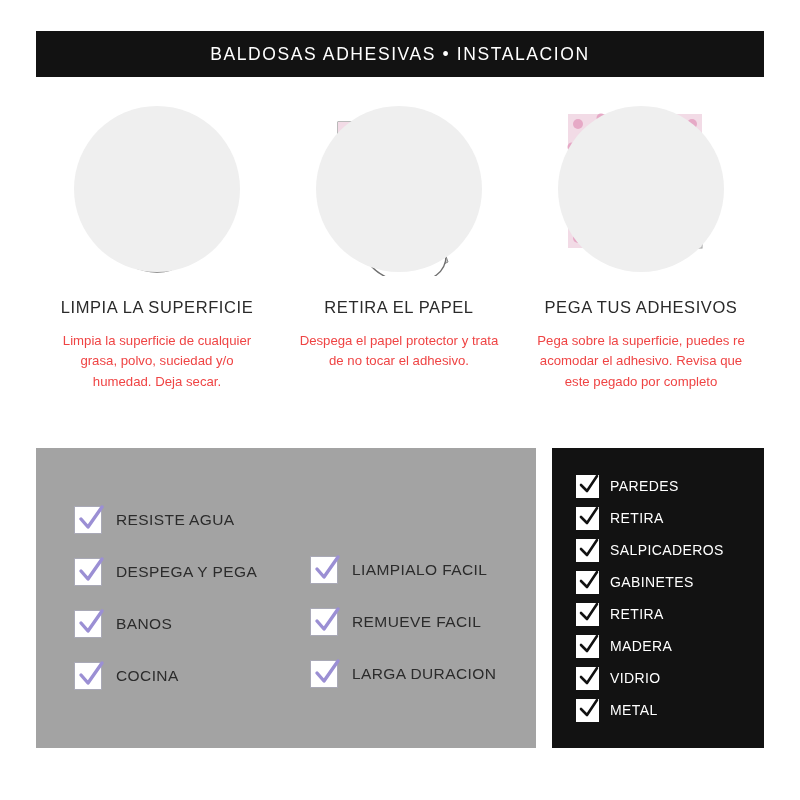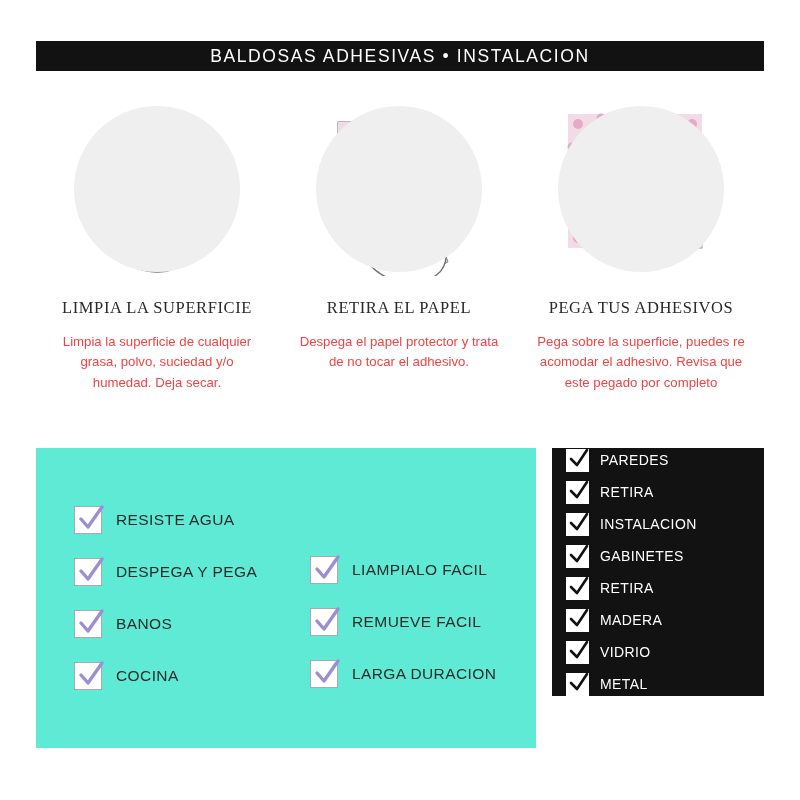--- a/index.html
+++ b/index.html
@@ -18,23 +18,23 @@
   .page {
     width: 800px;
     height: 800px;
     position: relative;
   }
 
   
   .header-bar {
     position: absolute;
     left: 36px;
-    top: 41px;
+    top: 31px;
     width: 728px;
-    height: 30px;
+    height: 46px;
     background: #121212;
     display: flex;
     align-items: center;
     justify-content: center;
   }
   .header-title {
     color: #ffffff;
     font-size: 17.5px;
     letter-spacing: 1.6px;
     font-weight: 400;
@@ -68,21 +68,20 @@
     background: #efefef;
     border-radius: 50%;
   }
   .step-title {
     margin-top: 22px;
     font-size: 16.5px;
     letter-spacing: 0.6px;
     color: #2a2a2a;
     text-align: center;
     white-space: nowrap;
-    font-family: Liberation Serif, serif;
   }
   .step-desc {
     margin-top: 14px;
     font-size: 13.2px;
     line-height: 1.55;
     color: #ef4444;
     text-align: center;
     width: 215px;
   }
 
@@ -92,21 +91,21 @@
     left: 36px;
     top: 448px;
     width: 728px;
     height: 300px;
     display: flex;
     justify-content: space-between;
   }
   .panel-light {
     width: 500px;
     height: 300px;
-    background: #5eead4;
+    background: #a3a3a3;
     display: flex;
     padding: 0;
     box-sizing: border-box;
   }
   .light-col {
     flex: 1;
     display: flex;
     flex-direction: column;
     justify-content: center;
     gap: 24px;
@@ -131,27 +130,27 @@
     height: 26px;
     border: 1.6px solid #a9a9b6;
     background: #ffffff;
     position: relative;
     flex: 0 0 auto;
   }
   .chk svg { position: absolute; left: 2px; top: -3px; }
 
   .panel-dark {
     width: 212px;
-    height: 248px;
+    height: 300px;
     background: #121212;
     display: flex;
     flex-direction: column;
     justify-content: center;
     gap: 9px;
-    padding-left: 14px;
+    padding-left: 24px;
     box-sizing: border-box;
   }
   .dark-item {
     display: flex;
     align-items: center;
     gap: 11px;
   }
   .dark-label {
     font-size: 14px;
     letter-spacing: 0.4px;
@@ -371,21 +370,21 @@
         </span>
         <span class="dark-label">RETIRA</span>
       </div>
 
       <div class="dark-item">
         <span class="chk-dark">
           <svg width="22" height="24" viewBox="0 0 22 24">
               <path d="M3 12 L9 18 L19 3" fill="none" stroke="#111111" stroke-width="2.6" stroke-linecap="round" stroke-linejoin="round"></path>
             </svg>
         </span>
-        <span class="dark-label">INSTALACION</span>
+        <span class="dark-label">SALPICADEROS</span>
       </div>
 
       <div class="dark-item">
         <span class="chk-dark">
           <svg width="22" height="24" viewBox="0 0 22 24">
               <path d="M3 12 L9 18 L19 3" fill="none" stroke="#111111" stroke-width="2.6" stroke-linecap="round" stroke-linejoin="round"></path>
             </svg>
         </span>
         <span class="dark-label">GABINETES</span>
       </div>

